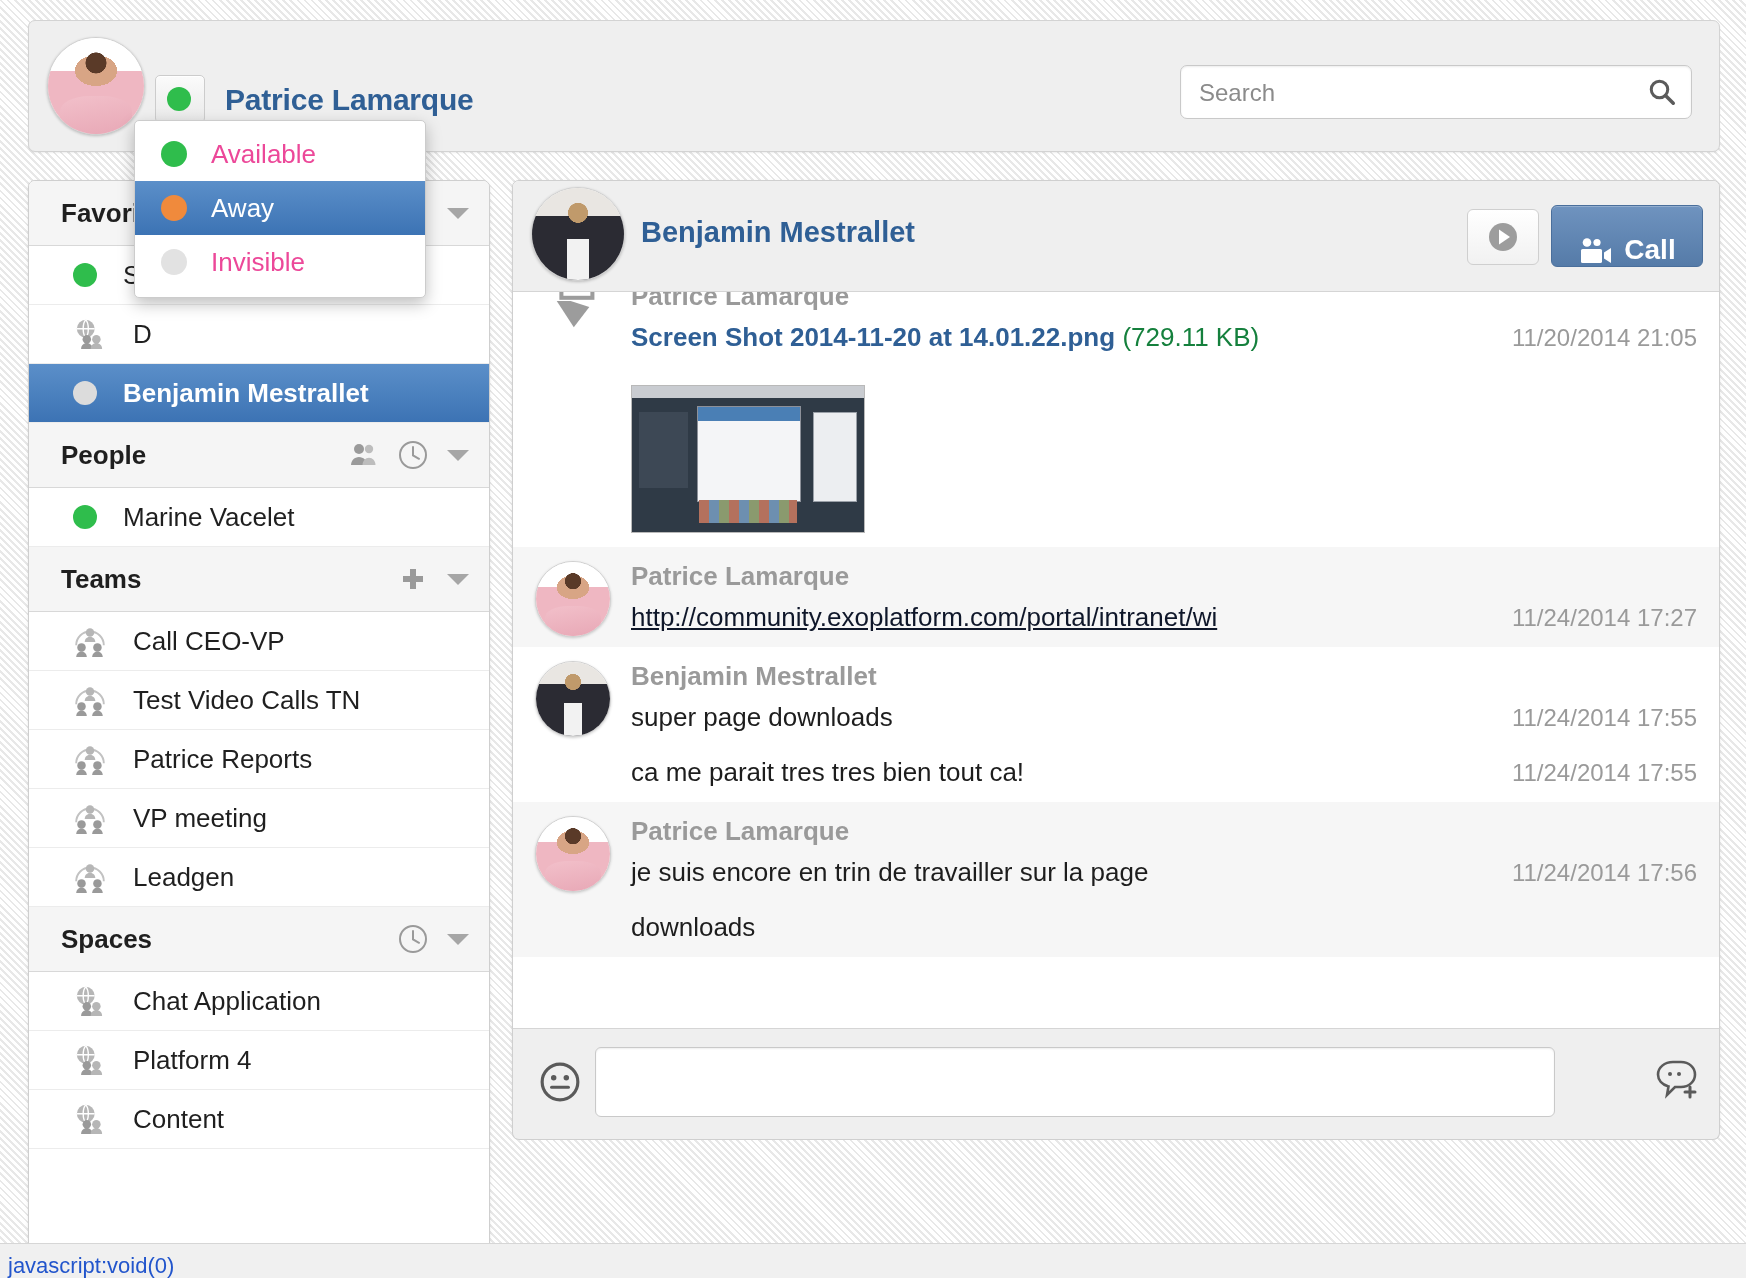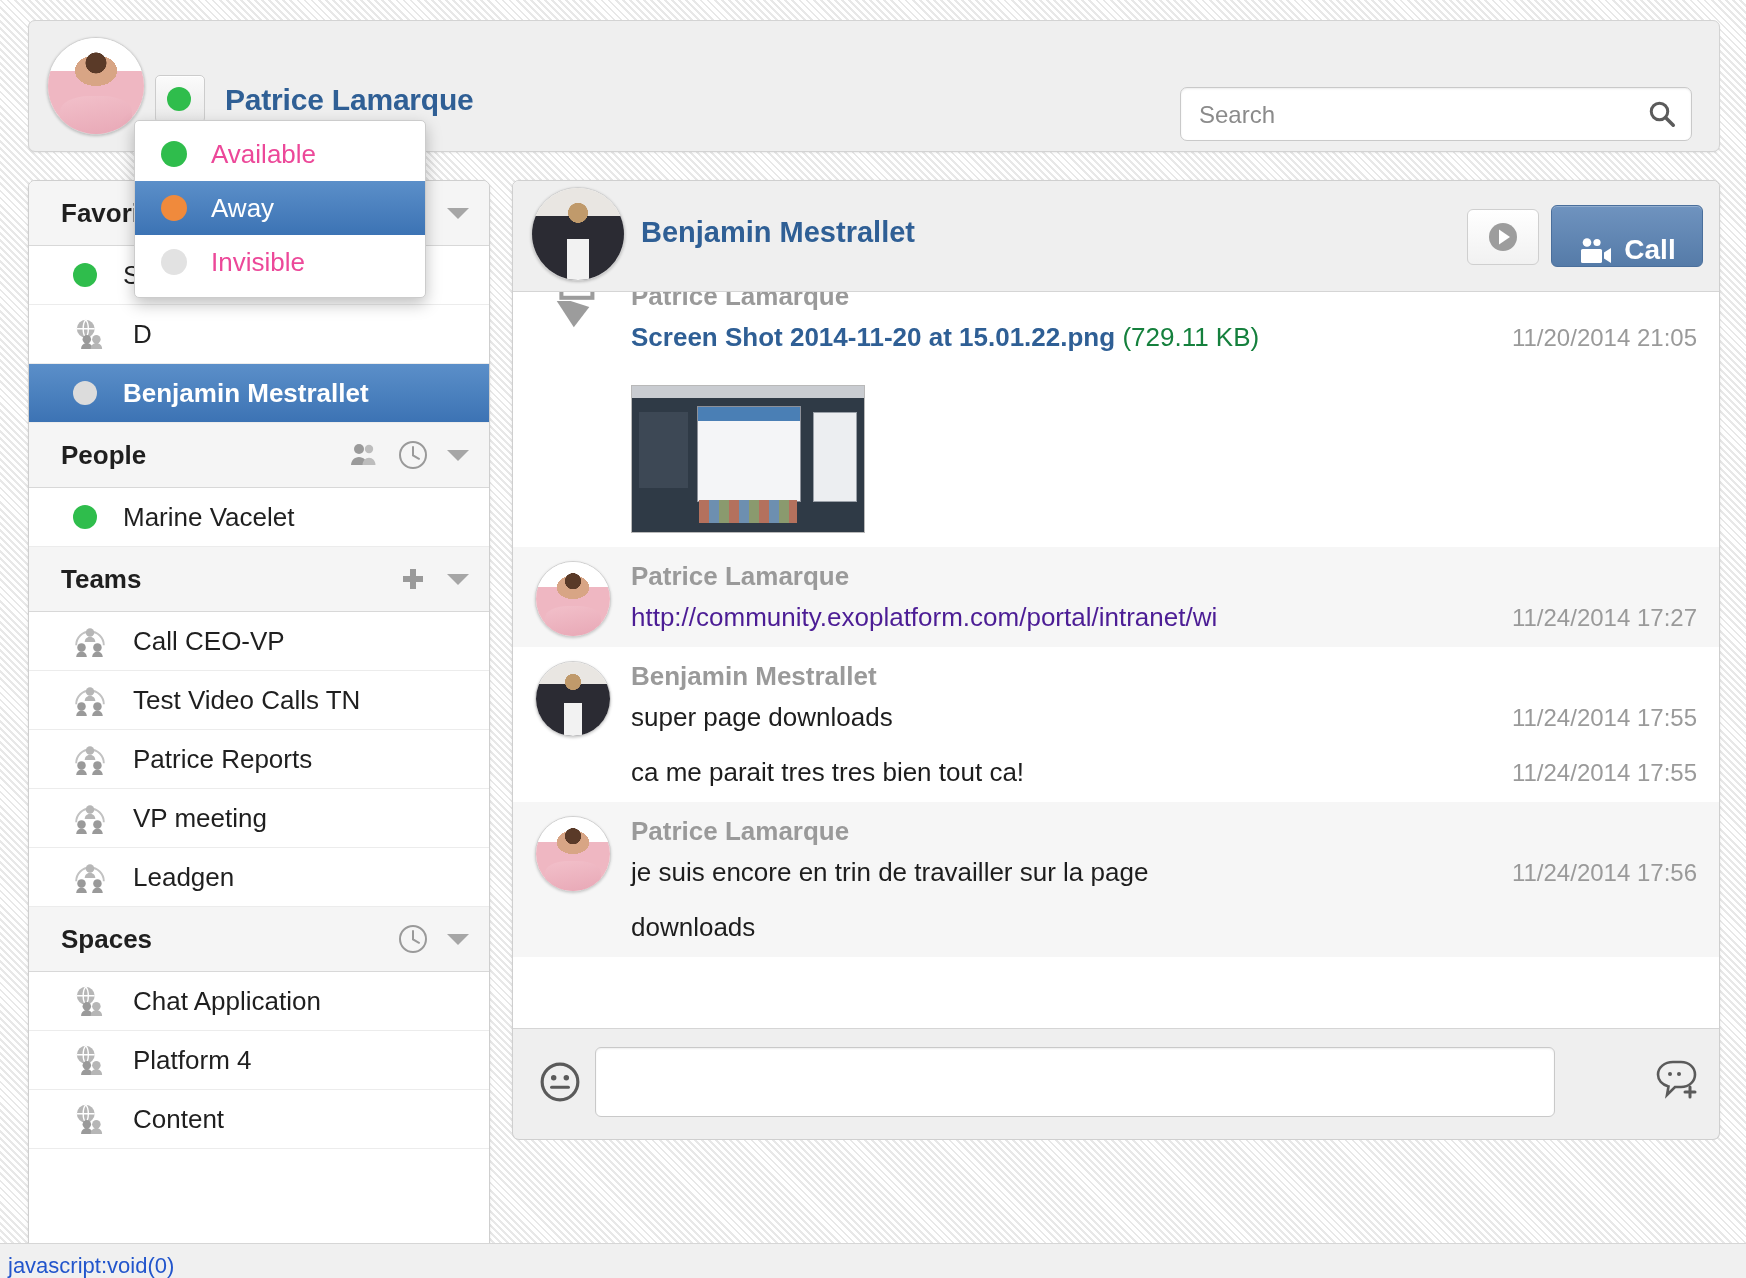--- a/index.html
+++ b/index.html
@@ -91,21 +91,20 @@
   }
 
   
   .search-wrap {
     position: absolute; right: 27px; top: 44px;
     width: 510px; height: 52px;
     background: #ffffff;
     border: 1px solid #c9c9c9;
     border-radius: 7px;
     box-shadow: inset 0 1px 2px rgba(0,0,0,0.08);
-    margin-top: 22px;
   }
   .search-wrap input {
     position: absolute; left: 16px; top: 0;
     width: 430px; height: 52px;
     border: none; outline: none; background: transparent;
     font-family: "Liberation Sans", sans-serif;
     font-size: 24px; color: #333;
   }
   .search-wrap input::placeholder { color: #8b8b8b; }
   .search-ico {
@@ -263,21 +262,21 @@
   }
   .msg-line {
     position: relative;
     padding: 10px 0 14px 118px;
     font-size: 26px; color: #1d1d1d;
   }
   .msg-time {
     position: absolute; right: 22px; top: 12px;
     font-size: 24px; color: #9a9a9a; white-space: nowrap;
   }
-  .msg-link { color: #4c1d95; }
+  .msg-link { color: #0f172a; text-decoration: underline; }
   .file-link { color: #2f5f95; font-weight: bold; }
   .file-size { color: #15803d; }
   .thumb {
     margin: 18px 0 14px 118px;
     width: 232px; height: 146px;
     border: 1px solid #b9b9b9;
     background: #2f3a46;
     position: relative; overflow: hidden;
   }
   .thumb .tb-bar { position:absolute; left:0; top:0; right:0; height:12px; background:#c9ccd1; }
@@ -555,21 +554,21 @@
 
     <div class="msg-row plain">
       <svg class="file-ico" viewBox="0 0 40 40">
         <rect x="8" y="2" width="20" height="14" fill="none" stroke="#9c9c9c" stroke-width="2.6"></rect>
         <circle cx="15" cy="9" r="1.6" fill="#9c9c9c"></circle>
         <circle cx="21" cy="9" r="1.6" fill="#9c9c9c"></circle>
         <path d="M5 18h9l12 4-10 13z" fill="#9c9c9c"></path>
       </svg>
       <div class="msg-author">Patrice Lamarque</div>
       <div class="msg-line">
-        <span class="file-link">Screen Shot 2014-11-20 at 15.01.22.png</span>
+        <span class="file-link">Screen Shot 2014-11-20 at 14.01.22.png</span>
         <span class="file-size">(729.11 KB)</span>
         <span class="msg-time">11/20/2014 21:05</span>
       </div>
       <div class="thumb">
         <div class="tb-bar"></div>
           <div class="tb-left"></div>
         <div class="tb-right"></div>
         <div class="tb-dlg">
             <div class="tb-dlg-h"></div>
           </div>

